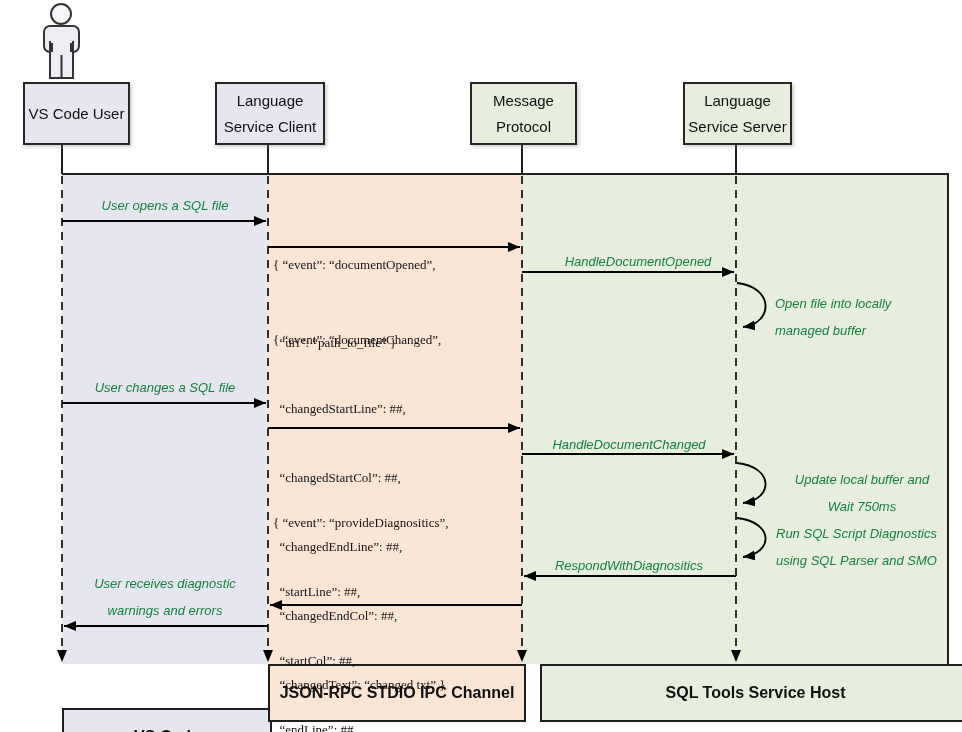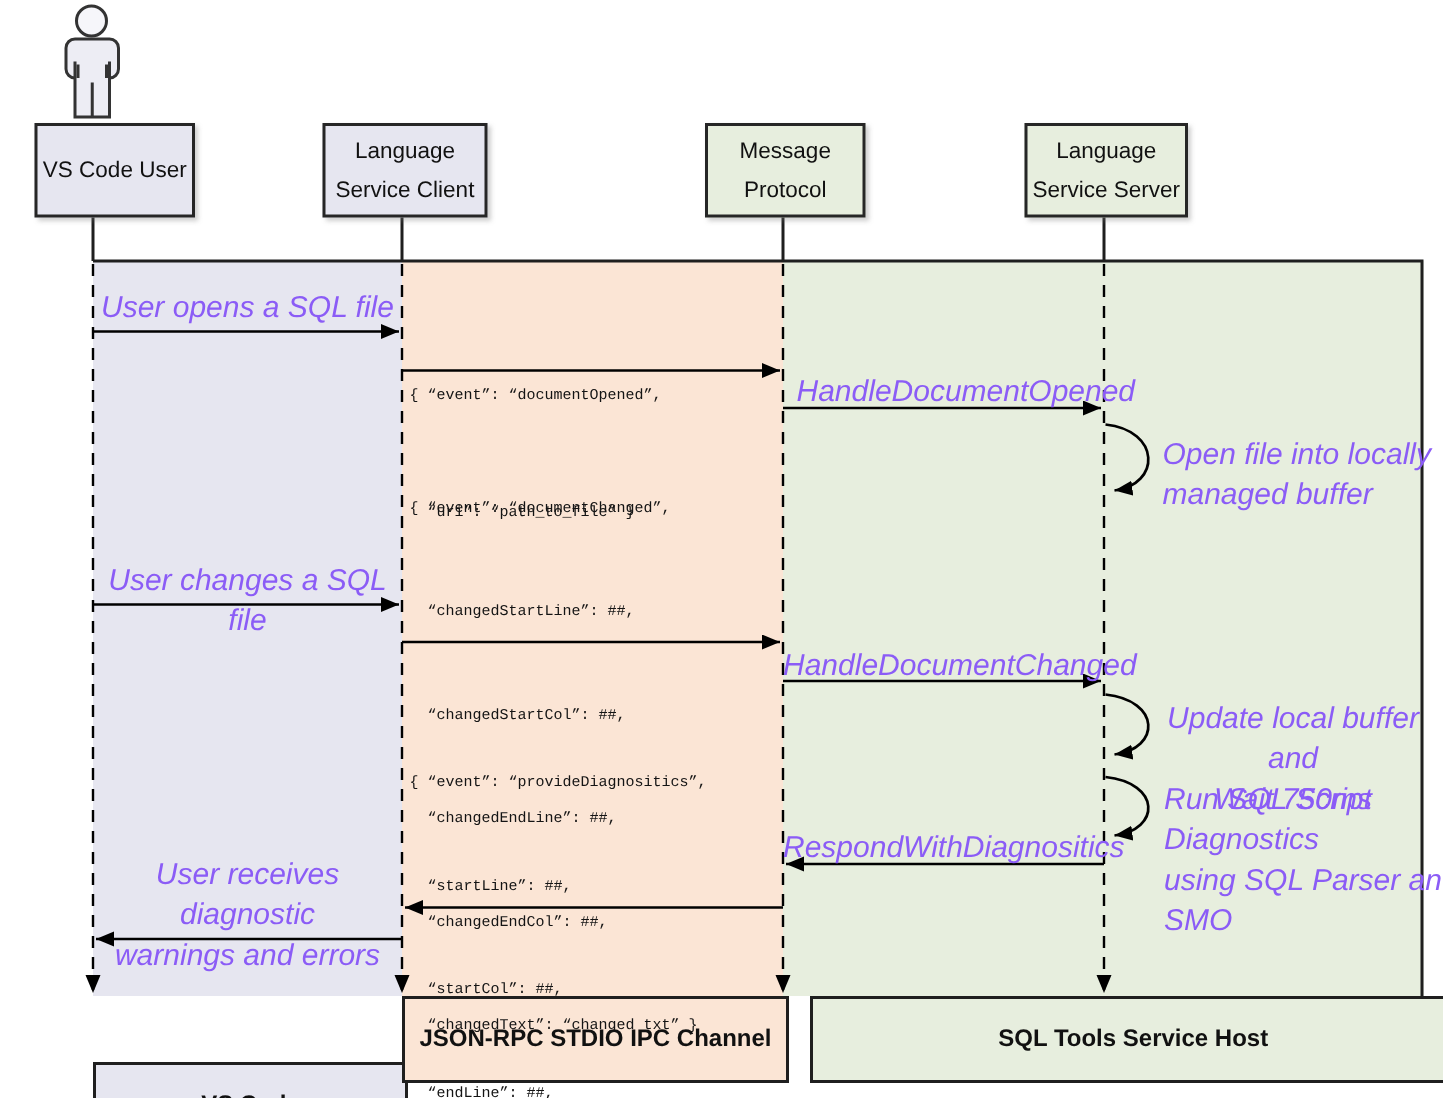--- a/index.html
+++ b/index.html
@@ -24,28 +24,28 @@
   .actor-lavender { background:var(--user-lane,#e6e6f0); }
   .actor-green    { background:var(--host-lane,#e7eede); }
 
   .foot-box {
     position:absolute; top:664px; height:54px; border:2px solid #1f1f1f;
     display:flex; align-items:center; justify-content:center;
     font-weight:bold; font-size:16px; z-index:3;
   }
 
   .msg-label {
-    position:absolute; z-index:4; font-style:italic; font-size:20px;
-    line-height:27px; text-align:center; color:#8b5cf6;
+    position:absolute; z-index:4; font-style:italic; font-size:13px;
+    line-height:27px; text-align:center; color:#15803d;
   }
   .msg-label.left { text-align:left; }
 
   .payload {
-    position:absolute; z-index:4; font-family:Liberation Mono, monospace;
-    font-size:10px; line-height:23px; white-space:pre; color:#141414;
+    position:absolute; z-index:4; font-family:Liberation Serif, serif;
+    font-size:13px; line-height:23px; white-space:pre; color:#141414;
   }
   .payload.first { line-height:26px; }
 </style>
 </head>
 <body>
 
 <div class="stage">
 
   <div class="lane lane-user"></div>
   <div class="lane lane-ipc"></div>

